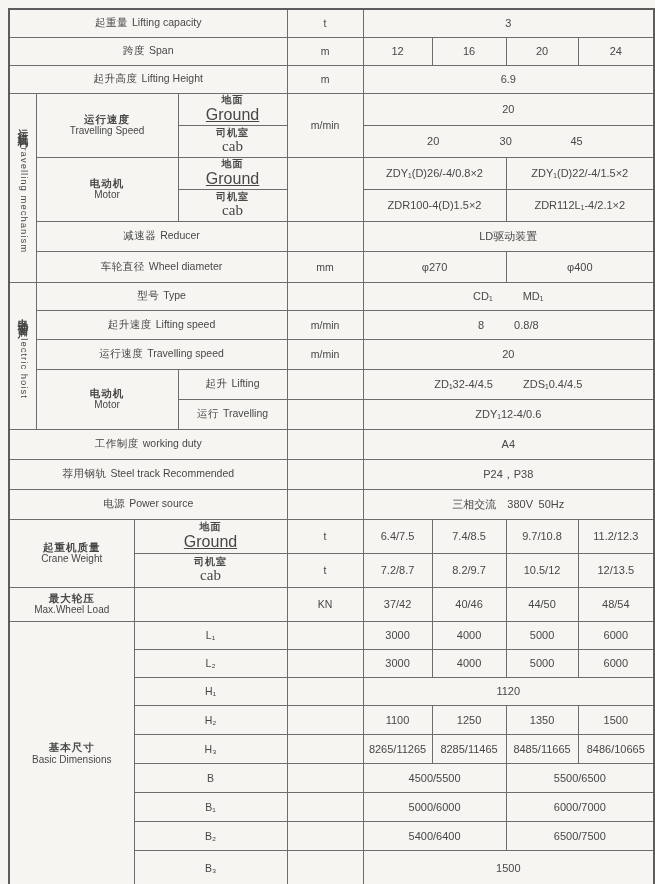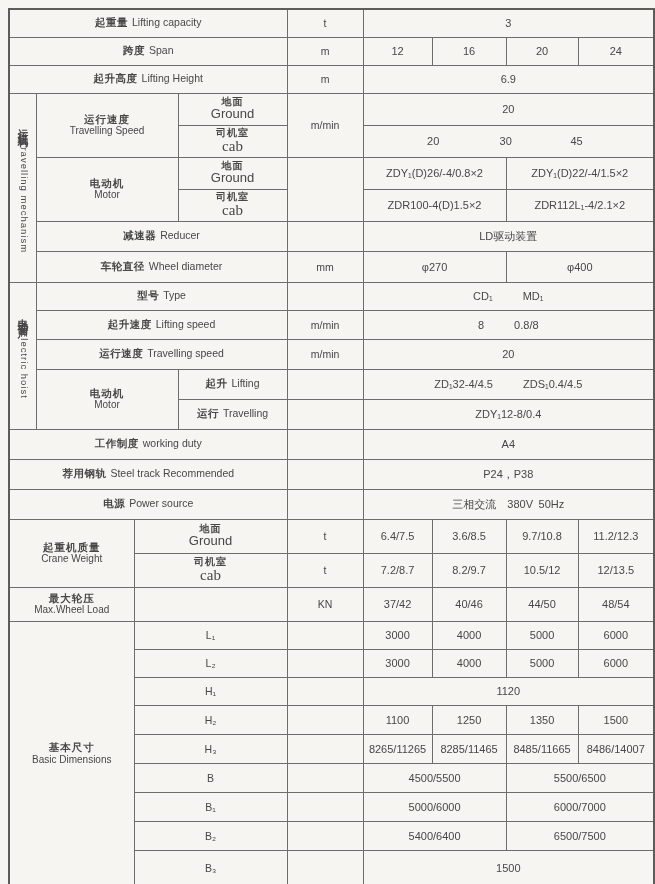--- a/index.html
+++ b/index.html
@@ -13,28 +13,28 @@
     position:absolute;left:8px;top:8px;
     width:645px;border-collapse:collapse;table-layout:fixed;
     border:2px solid #5c5c5c;
   }
   td{
     border:1px solid #6d6d6d;
     text-align:center;vertical-align:middle;
     font-size:10.5px;padding:0 2px;
     overflow:hidden;white-space:nowrap;
   }
-  .zh{font-weight:bold;letter-spacing:0.5px;}
+  .zh{font-weight:normal;letter-spacing:0.5px;}
   .en{font-weight:normal;}
   .lbl .en{margin-left:4px;}
   .val{font-size:11px;}
   
   .sub2{line-height:1.15;}
   .sub2 .l1{display:block;font-size:10px;font-weight:bold;letter-spacing:1px;}
-  .sub2 .l2{display:block;font-size:13px;}
+  .sub2 .l2{display:block;font-size:16px;text-decoration:underline;}
   .sub2 .cab-line{display:block;font-family:"Liberation Serif", serif;font-size:15px;line-height:1.05;}
   .lbl2{line-height:1.2;}
   .lbl2 .l1{display:block;font-weight:bold;letter-spacing:1px;font-size:10.5px;}
   .lbl2 .l2{display:block;font-size:10px;}
   
   .vcell{padding:0;}
   .vtext{
     writing-mode:vertical-rl;text-orientation:mixed;
     display:inline-block;margin:0 auto;line-height:1.1;
   }
@@ -197,21 +197,21 @@
             <div class="pair">
               <span>ZD₁32-4/4.5</span>
               <span>ZDS₁0.4/4.5</span>
             </div>
           </td>
 </tr>
 
 <tr style="height:30px">
   <td class="lbl"><span class="zh">运行</span><span class="en">Travelling</span></td>
   <td></td>
-  <td colspan="4" class="val">ZDY₁12-8/0.4</td>
+  <td colspan="4" class="val">ZDY₁12-4/0.6</td>
 </tr>
 
 <tr style="height:30px">
   <td colspan="4" class="lbl"><span class="zh">工作制度</span><span class="en">working duty</span></td>
   <td></td>
   <td colspan="4" class="val">A4</td>
 </tr>
 
 <tr style="height:30px">
   <td colspan="4" class="lbl"><span class="zh">荐用钢轨</span><span class="en">Steel track Recommended</span></td>
@@ -229,21 +229,21 @@
   <td colspan="2" rowspan="2" class="lbl2">
             <span class="l1">起重机质量</span>
             <span class="l2">Crane Weight</span>
           </td>
   <td colspan="2" class="sub2">
             <span class="l1">地面</span>
             <span class="l2">Ground</span>
           </td>
   <td>t</td>
   <td class="val">6.4/7.5</td>
-  <td class="val">3.6/8.5</td>
+  <td class="val">7.4/8.5</td>
   <td class="val">9.7/10.8</td>
   <td class="val">11.2/12.3</td>
 </tr>
 
 <tr style="height:34px">
   <td colspan="2" class="sub2">
             <span class="l1">司机室</span>
             <span class="cab-line">cab</span>
           </td>
   <td>t</td>
@@ -302,21 +302,21 @@
   <td class="val">1350</td>
   <td class="val">1500</td>
 </tr>
 
 <tr style="height:29px">
   <td colspan="2">H₃</td>
   <td></td>
   <td class="val">8265/11265</td>
   <td class="val">8285/11465</td>
   <td class="val">8485/11665</td>
-  <td class="val">8486/14007</td>
+  <td class="val">8486/10665</td>
 </tr>
 
 <tr style="height:29px">
   <td colspan="2">B</td>
   <td></td>
   <td colspan="2" class="val">4500/5500</td>
   <td colspan="2" class="val">5500/6500</td>
 </tr>
 
 <tr style="height:29px">

